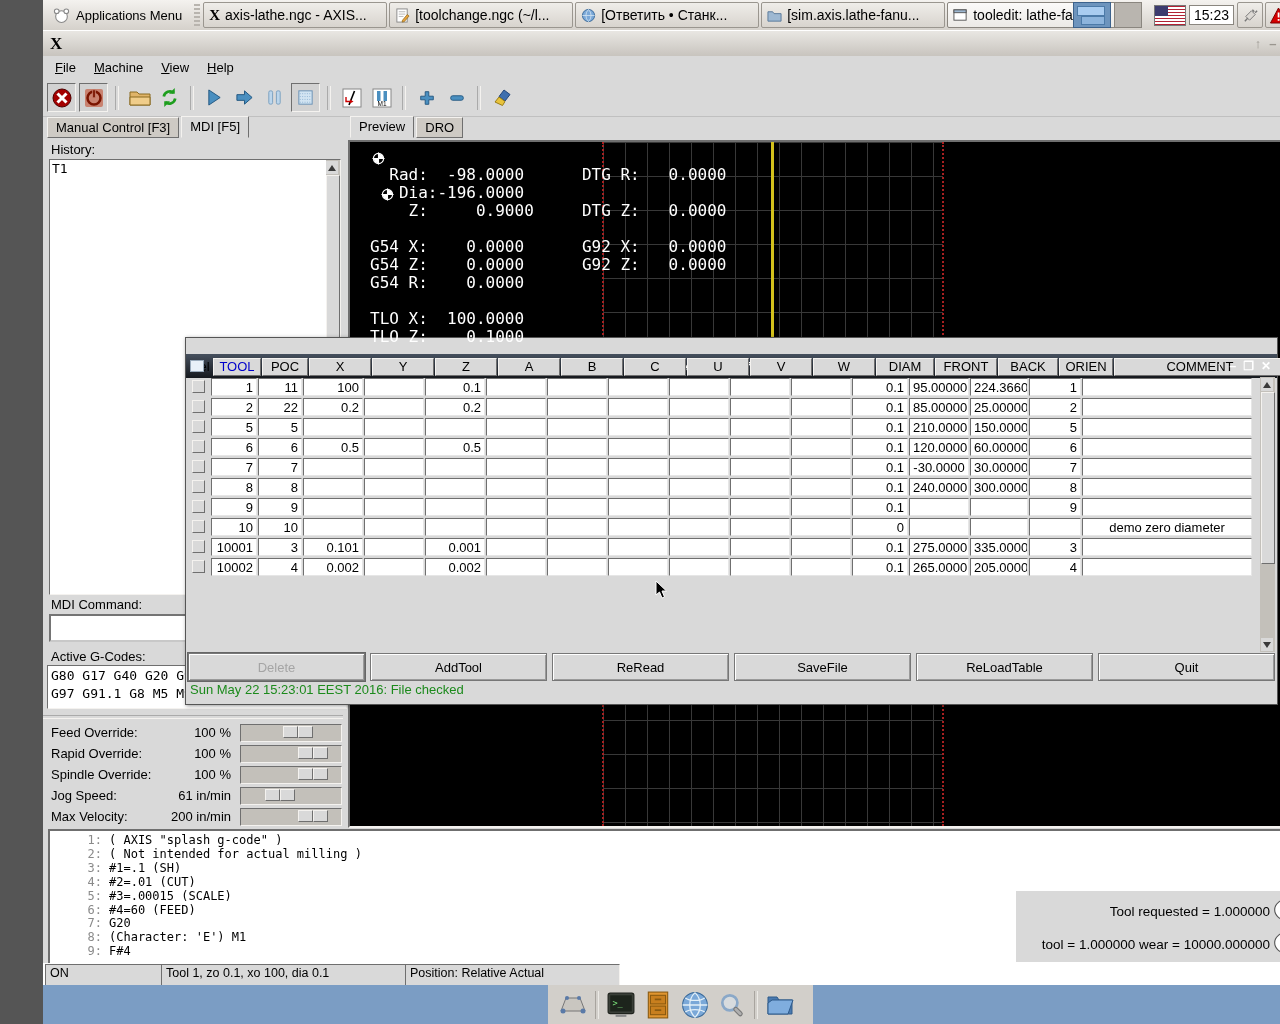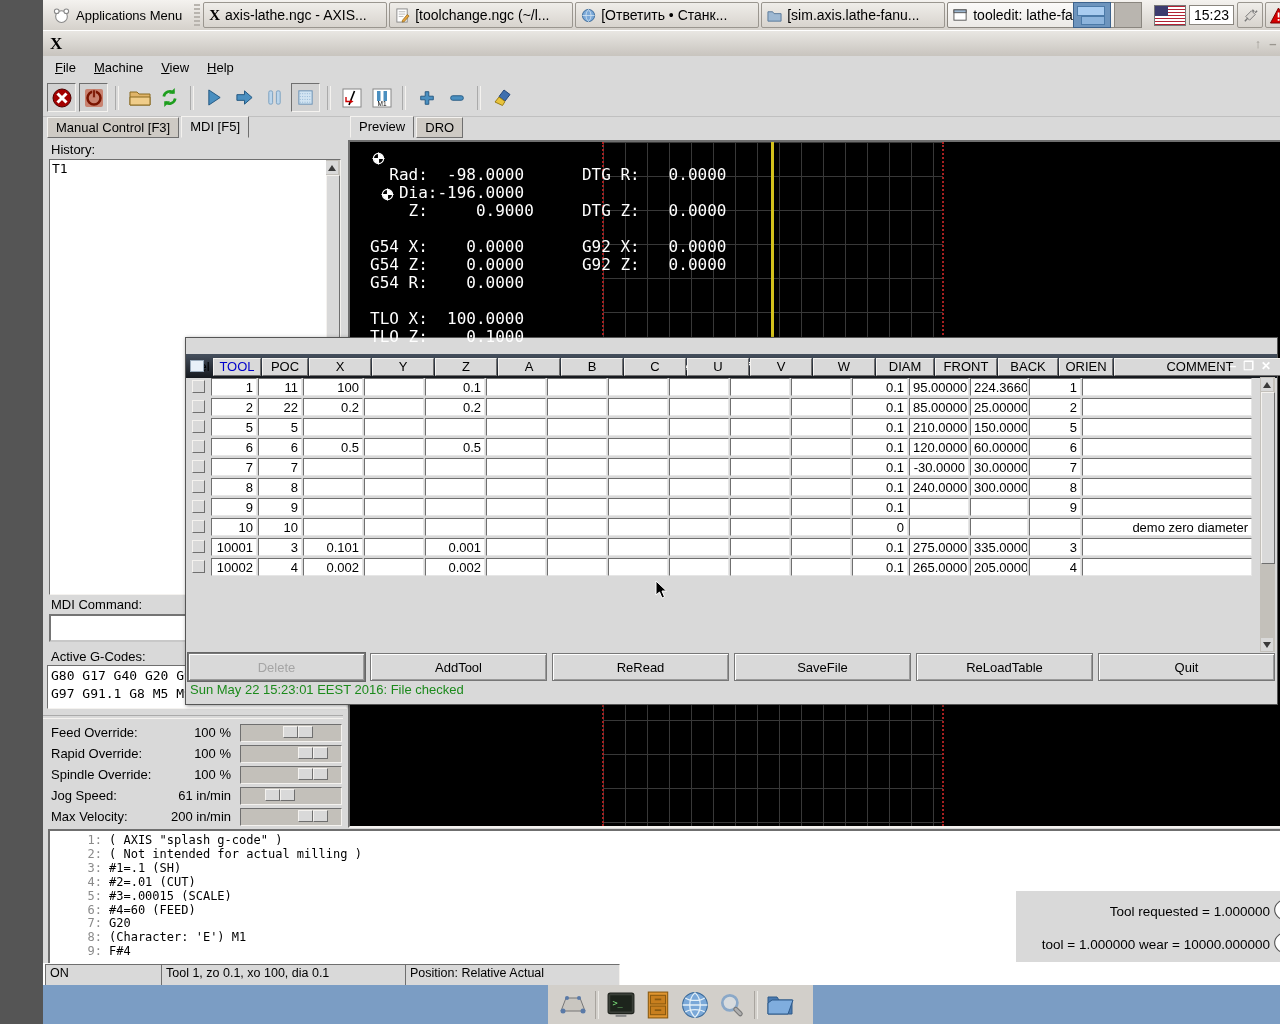--- a/index.html
+++ b/index.html
@@ -95,21 +95,21 @@
   .tebtns{margin-left:auto;display:flex;gap:7px;padding-right:6px;z-index:2;font-size:12px;color:#fff;}
   #tehead{position:absolute;left:2px;top:20px;display:flex;gap:1px;}
   .tehcell{height:16px;background:#d9d9d9;border:1px solid;border-color:#f4f2ef #6f6f6f #6f6f6f #f4f2ef;
            text-align:center;font-size:13px;overflow:hidden;}
   .tehplain{border-color:transparent;background:none;}
   #terows{position:absolute;left:2px;top:39px;}
   .terow{display:flex;gap:1px;height:19px;margin-bottom:1px;align-items:center;}
   .tecb{width:11px;height:11px;margin:0 6px 0 4px;background:#d9d9d9;border:1px solid;border-color:#f4f2ef #6f6f6f #6f6f6f #f4f2ef;flex:none;}
   .tecell{height:15px;background:#fff;border:1px solid;border-color:#6f6f6f #e6e6e6 #e6e6e6 #6f6f6f;
           font-size:13px;padding:1px 3px 0 3px;white-space:nowrap;overflow:hidden;flex:none;}
-  .t-r{text-align:right;} .t-l{text-align:right;}
+  .t-r{text-align:right;} .t-l{text-align:center;}
   #tebtnrow{position:absolute;left:2px;top:315px;width:1087px;display:flex;gap:5px;}
   .tebtn{flex:1;height:26px;background:#d9d9d9;border:1px solid #777;box-shadow:inset 1px 1px 0 #fff,inset -1px -1px 0 #9a9a9a;
          font-size:13px;display:flex;align-items:center;justify-content:center;}
   .tebtn.disabled{color:#a5a5a5;box-shadow:inset 1px 1px 0 #fff,inset -1px -1px 0 #9a9a9a,0 0 0 1px #666;}
   #testatus{position:absolute;left:4px;top:344px;color:#1c8a1c;font-size:13px;}
   #tescroll{position:absolute;right:2px;top:39px;width:15px;height:275px;background:#c3c0ba;}
   
   #notif{left:973px;top:891px;width:307px;height:71px;background:#d9d9d9;}
   .nrow{position:absolute;right:2px;height:32px;display:flex;align-items:center;justify-content:flex-end;gap:3px;width:100%;}
   .ntext{font-size:13.5px;white-space:nowrap;}

